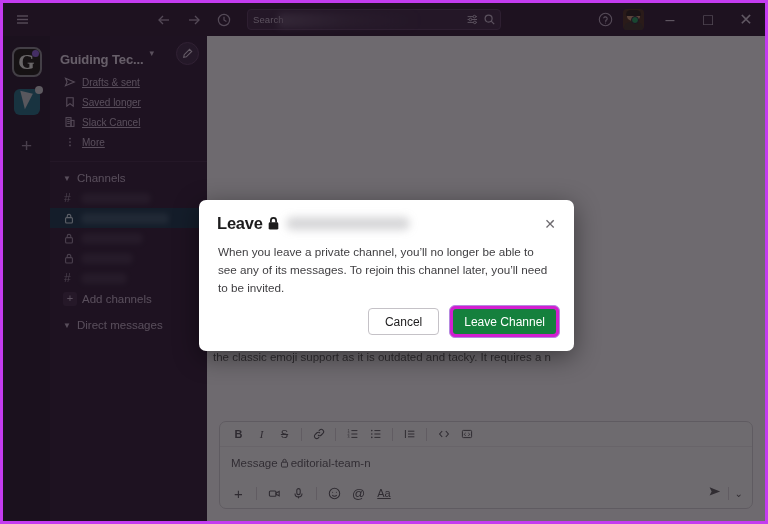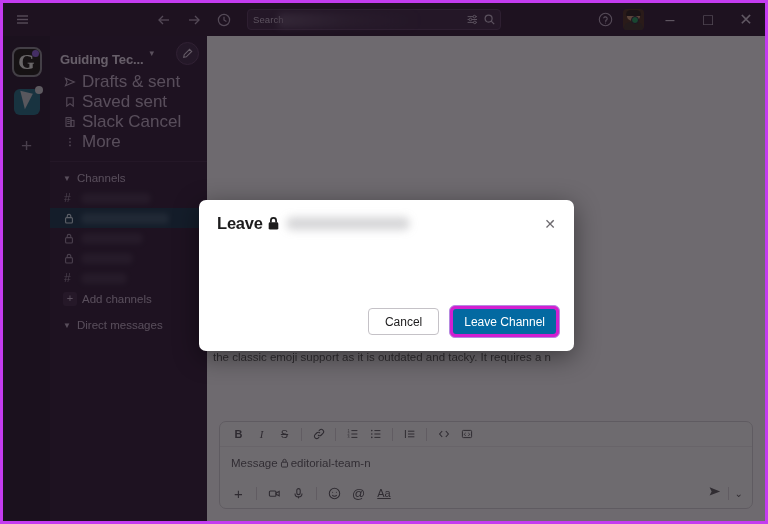--- a/index.html
+++ b/index.html
@@ -221,23 +221,25 @@
     background: #3c2342;
     border: 1px solid #5a3a60;
     display: flex; align-items: center; justify-content: center;
     color: #e2d3e5;
   }
 
   .nav-list { padding-top: 2px; }
   .nav-row {
     height: 20px;
     display: flex;
+    align-items: center;
     padding-left: 14px;
     color: #c3aec7;
-    font-size: 17px;
+    font-size: 10px;
+    text-decoration: underline;
   }
   .nav-row .ico {
     width: 18px;
     display: flex; align-items: center;
     color: #bda7c1;
   }
 
   .sec-divider {
     height: 1px;
     background: #3a2040;
@@ -446,21 +448,21 @@
   }
   #leave-wrap {
     padding: 3px;
     border-radius: 6px;
     background: #d11fd1;
     border: 1px solid #b58ae0;
   }
   #leave-button {
     height: 25px;
     padding: 0 11px;
-    background: #0369a1;
+    background: #15803d;
     border: none;
     border-radius: 3px;
     color: #fff;
     font-size: 12px;
     font-family: "Liberation Sans", sans-serif;
   }
 </style>
 </head>
 <body>
 
@@ -574,21 +576,21 @@
           </svg>
         </span>
         <span>Drafts &amp; sent</span>
       </div>
       <div class="nav-row">
         <span class="ico">
           <svg width="12" height="12" viewBox="0 0 12 12" fill="none" stroke="currentColor" stroke-width="1.1">
             <path d="M2.8 1.8h6.4v8.4l-3.2-2.6-3.2 2.6z"></path>
           </svg>
         </span>
-        <span>Saved sent</span>
+        <span>Saved longer</span>
       </div>
       <div class="nav-row">
         <span class="ico">
           <svg width="12" height="12" viewBox="0 0 12 12" fill="none" stroke="currentColor" stroke-width="1">
             <rect x="2" y="1.6" width="5" height="8.8"></rect>
               <rect x="7" y="4.4" width="3" height="6"></rect>
             <line x1="3.2" y1="3.4" x2="5.8" y2="3.4"></line>
               <line x1="3.2" y1="5.4" x2="5.8" y2="5.4"></line>
               <line x1="3.2" y1="7.4" x2="5.8" y2="7.4"></line>
           </svg>
@@ -785,20 +787,21 @@
           <svg width="13" height="15" viewBox="0 0 10 11" fill="#1d1c1d">
             <rect x="1.3" y="4.6" width="7.4" height="5.6" rx="1.1"></rect>
             <path d="M3 4.8V3.2a2 2 0 0 1 4 0v1.6" fill="none" stroke="#1d1c1d" stroke-width="1.35"></path>
           </svg>
         </span>
         <span id="modal-title-blur"></span>
       </div>
       <div id="modal-close">✕</div>
     </div>
 
+    <div id="modal-body">When you leave a private channel, you’ll no longer be able to see any of its messages. To rejoin this channel later, you’ll need to be invited.</div>
 
     <div id="modal-footer">
       <button id="cancel-button">Cancel</button>
       <div id="leave-wrap">
         <button id="leave-button">Leave Channel</button>
       </div>
     </div>
   </div>
 
 </div>

